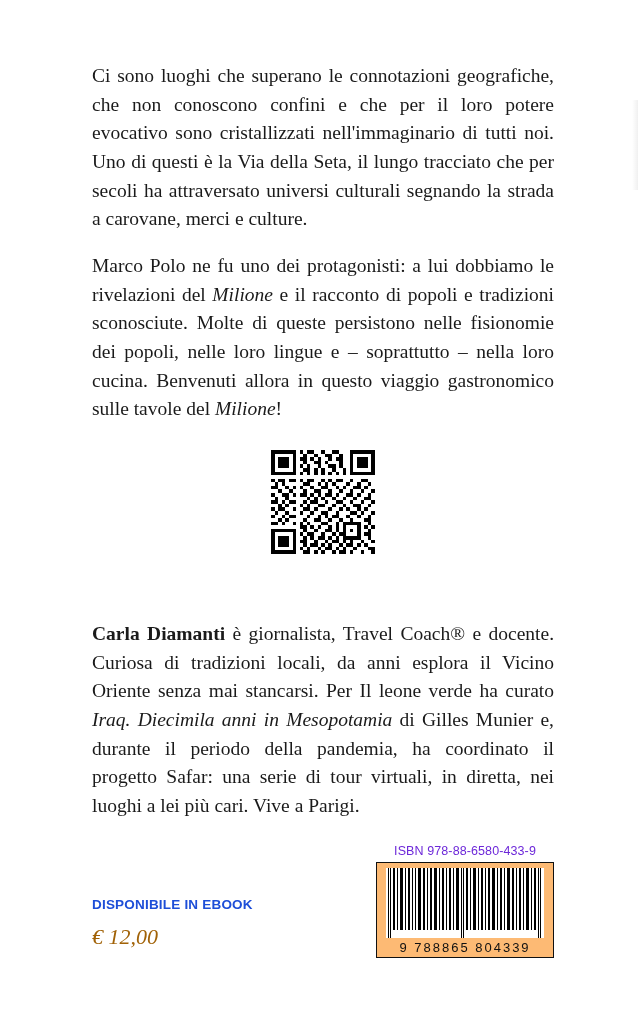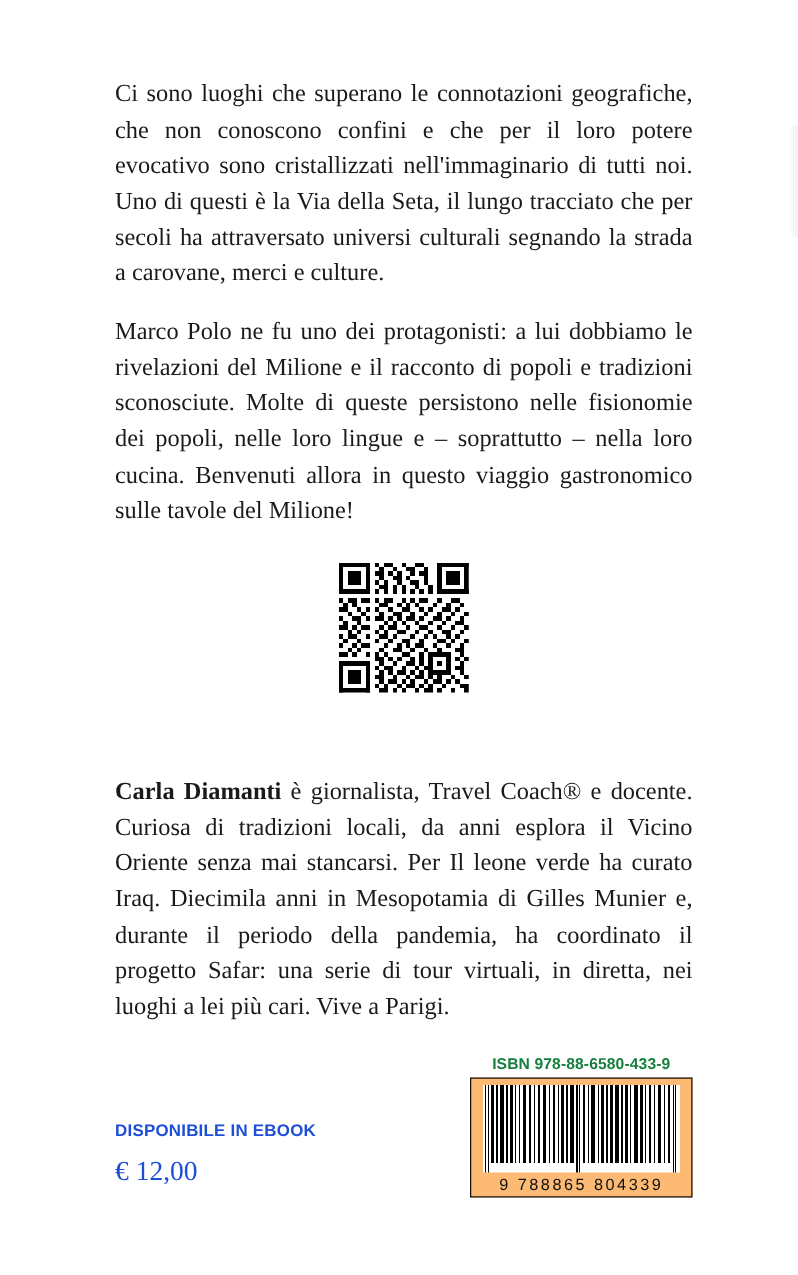--- a/index.html
+++ b/index.html
@@ -44,21 +44,21 @@
   p.blurb {
     margin: 0 0 18px 0;
     font-size: 19.5px;
     line-height: 1.47;
     text-align: justify;
     text-justify: inter-word;
     hyphens: manual;
   }
   p.blurb:last-of-type { margin-bottom: 0; }
 
-  .em { }
+  .em { font-style: italic; }
 
   .collana {
     margin-top: 44px;
     font-size: 19.5px;
     line-height: 1.45;
   }
 
   .qr-wrap {
     margin-top: 26px;
     display: flex;
@@ -95,37 +95,38 @@
   .ebook-line {
     font-family: "Liberation Sans", sans-serif;
     font-weight: bold;
     font-size: 13.5px;
     letter-spacing: 0.2px;
     color: #1d4ed8;
     margin-bottom: 12px;
   }
   .price {
     font-size: 22px;
-    color: #1d4ed8;
+    color: #a16207;
+    font-style: italic;
   }
 
   .barcode-area {
     position: absolute;
     right: 0;
     bottom: 0;
     width: 178px;
     text-align: center;
   }
   .isbn-text {
     font-family: "Liberation Sans", sans-serif;
     font-size: 12.5px;
-    font-weight: bold;
+    font-weight: normal;
     letter-spacing: 0.1px;
     margin-bottom: 4px;
-    color: #15803d;
+    color: #6d28d9;
     margin-top: 36px;
   }
   .barcode-box {
     border: 1px solid #111;
     padding: 5px 6px 2px 6px;
     background: #fdba74;
   }
   .bars {
     height: 70px;
     display: flex;

